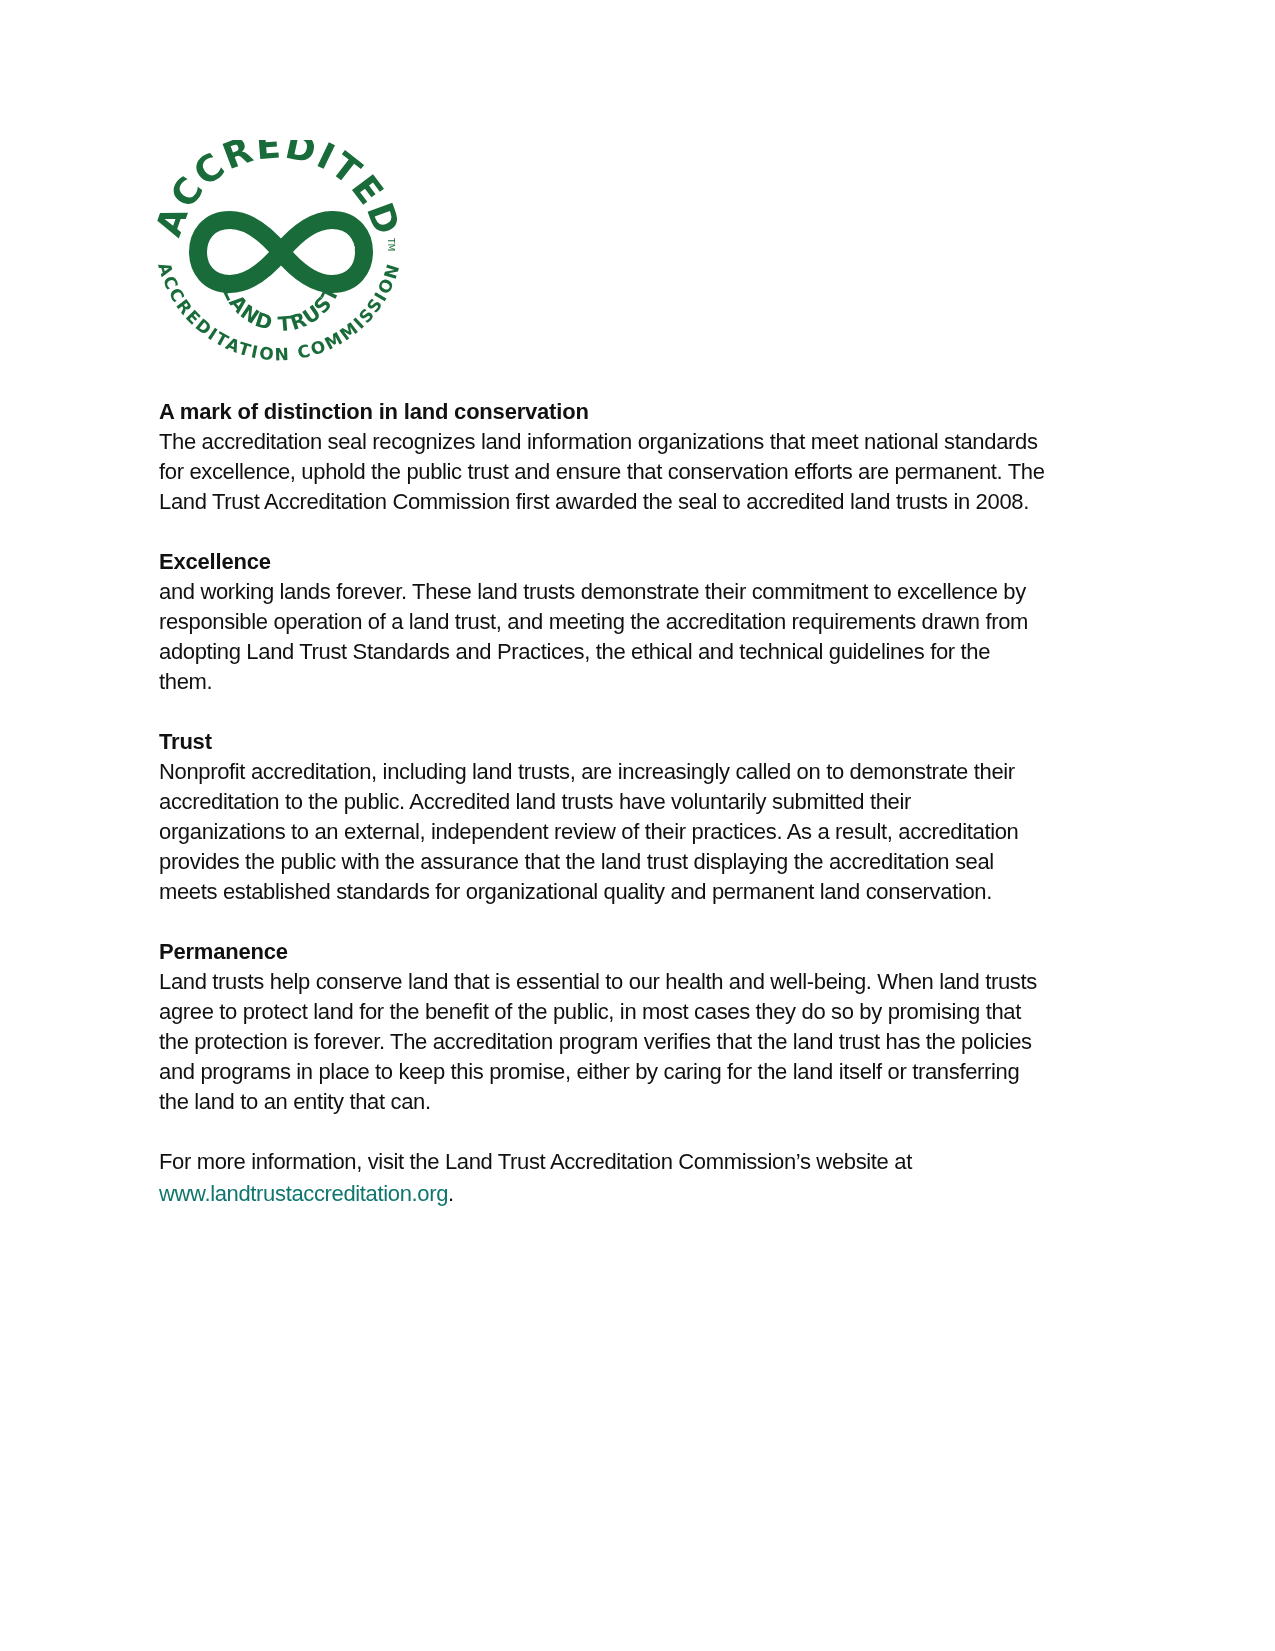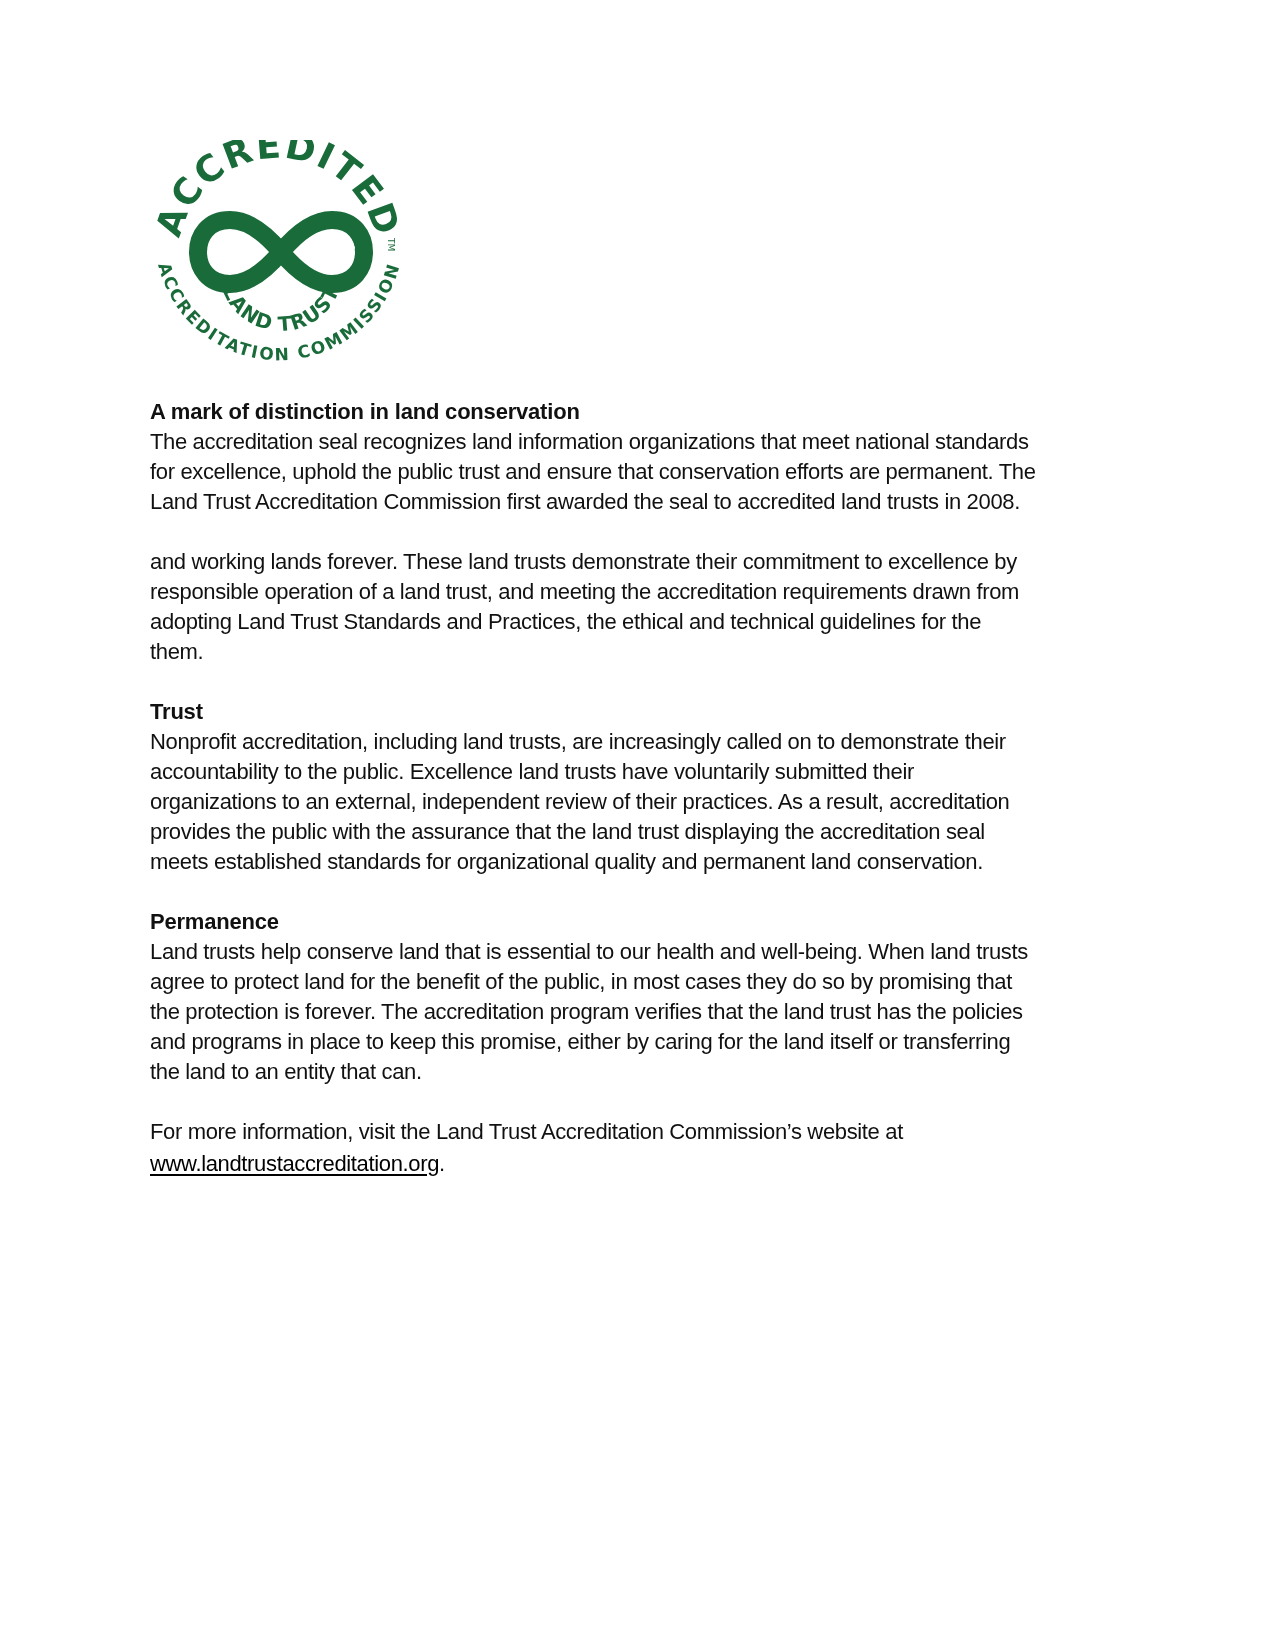--- a/index.html
+++ b/index.html
@@ -30,21 +30,21 @@
       width: 262px;
       height: 240px;
     }
     .seal svg {
       width: 100%;
       height: 100%;
       display: block;
     }
     .content {
       position: absolute;
-      left: 150px;
+      left: 159px;
       top: 397px;
       width: 1000px;
     }
     .section {
       margin: 0 0 30px 0;
     }
     .section-title {
       font-weight: bold;
       font-size: 22px;
       line-height: 30px;
@@ -53,22 +53,21 @@
       letter-spacing: -0.2px;
     }
     .line {
       font-size: 22px;
       line-height: 30px;
       height: 30px;
       white-space: nowrap;
       letter-spacing: -0.35px;
     }
     .footer-link {
-      color: #000000;
-      text-decoration: underline;
+      color: #0f766e;
       text-underline-offset: 3px;
     }
     .footer-link-line {
       font-size: 22px;
       line-height: 34px;
       height: 34px;
       white-space: nowrap;
       letter-spacing: -0.35px;
     }
   </style>
@@ -112,30 +111,31 @@
   <div class="content">
 
     <div class="section">
       <div class="section-title">A mark of distinction in land conservation</div>
       <div class="line">The accreditation seal recognizes land information organizations that meet national standards</div>
       <div class="line">for excellence, uphold the public trust and ensure that conservation efforts are permanent. The</div>
       <div class="line">Land Trust Accreditation Commission first awarded the seal to accredited land trusts in 2008.</div>
     </div>
 
     <div class="section">
+      <div class="section-title">Excellence</div>
       <div class="line">and working lands forever. These land trusts demonstrate their commitment to excellence by</div>
       <div class="line">responsible operation of a land trust, and meeting the accreditation requirements drawn from</div>
       <div class="line">adopting Land Trust Standards and Practices, the ethical and technical guidelines for the</div>
       <div class="line">them.</div>
     </div>
 
     <div class="section">
       <div class="section-title">Trust</div>
       <div class="line">Nonprofit accreditation, including land trusts, are increasingly called on to demonstrate their</div>
-      <div class="line">accountability to the public. Excellence land trusts have voluntarily submitted their</div>
+      <div class="line">accreditation to the public. Accredited land trusts have voluntarily submitted their</div>
       <div class="line">organizations to an external, independent review of their practices. As a result, accreditation</div>
       <div class="line">provides the public with the assurance that the land trust displaying the accreditation seal</div>
       <div class="line">meets established standards for organizational quality and permanent land conservation.</div>
     </div>
 
     <div class="section">
       <div class="section-title">Permanence</div>
       <div class="line">Land trusts help conserve land that is essential to our health and well-being. When land trusts</div>
       <div class="line">agree to protect land for the benefit of the public, in most cases they do so by promising that</div>
       <div class="line">the protection is forever. The accreditation program verifies that the land trust has the policies</div>

